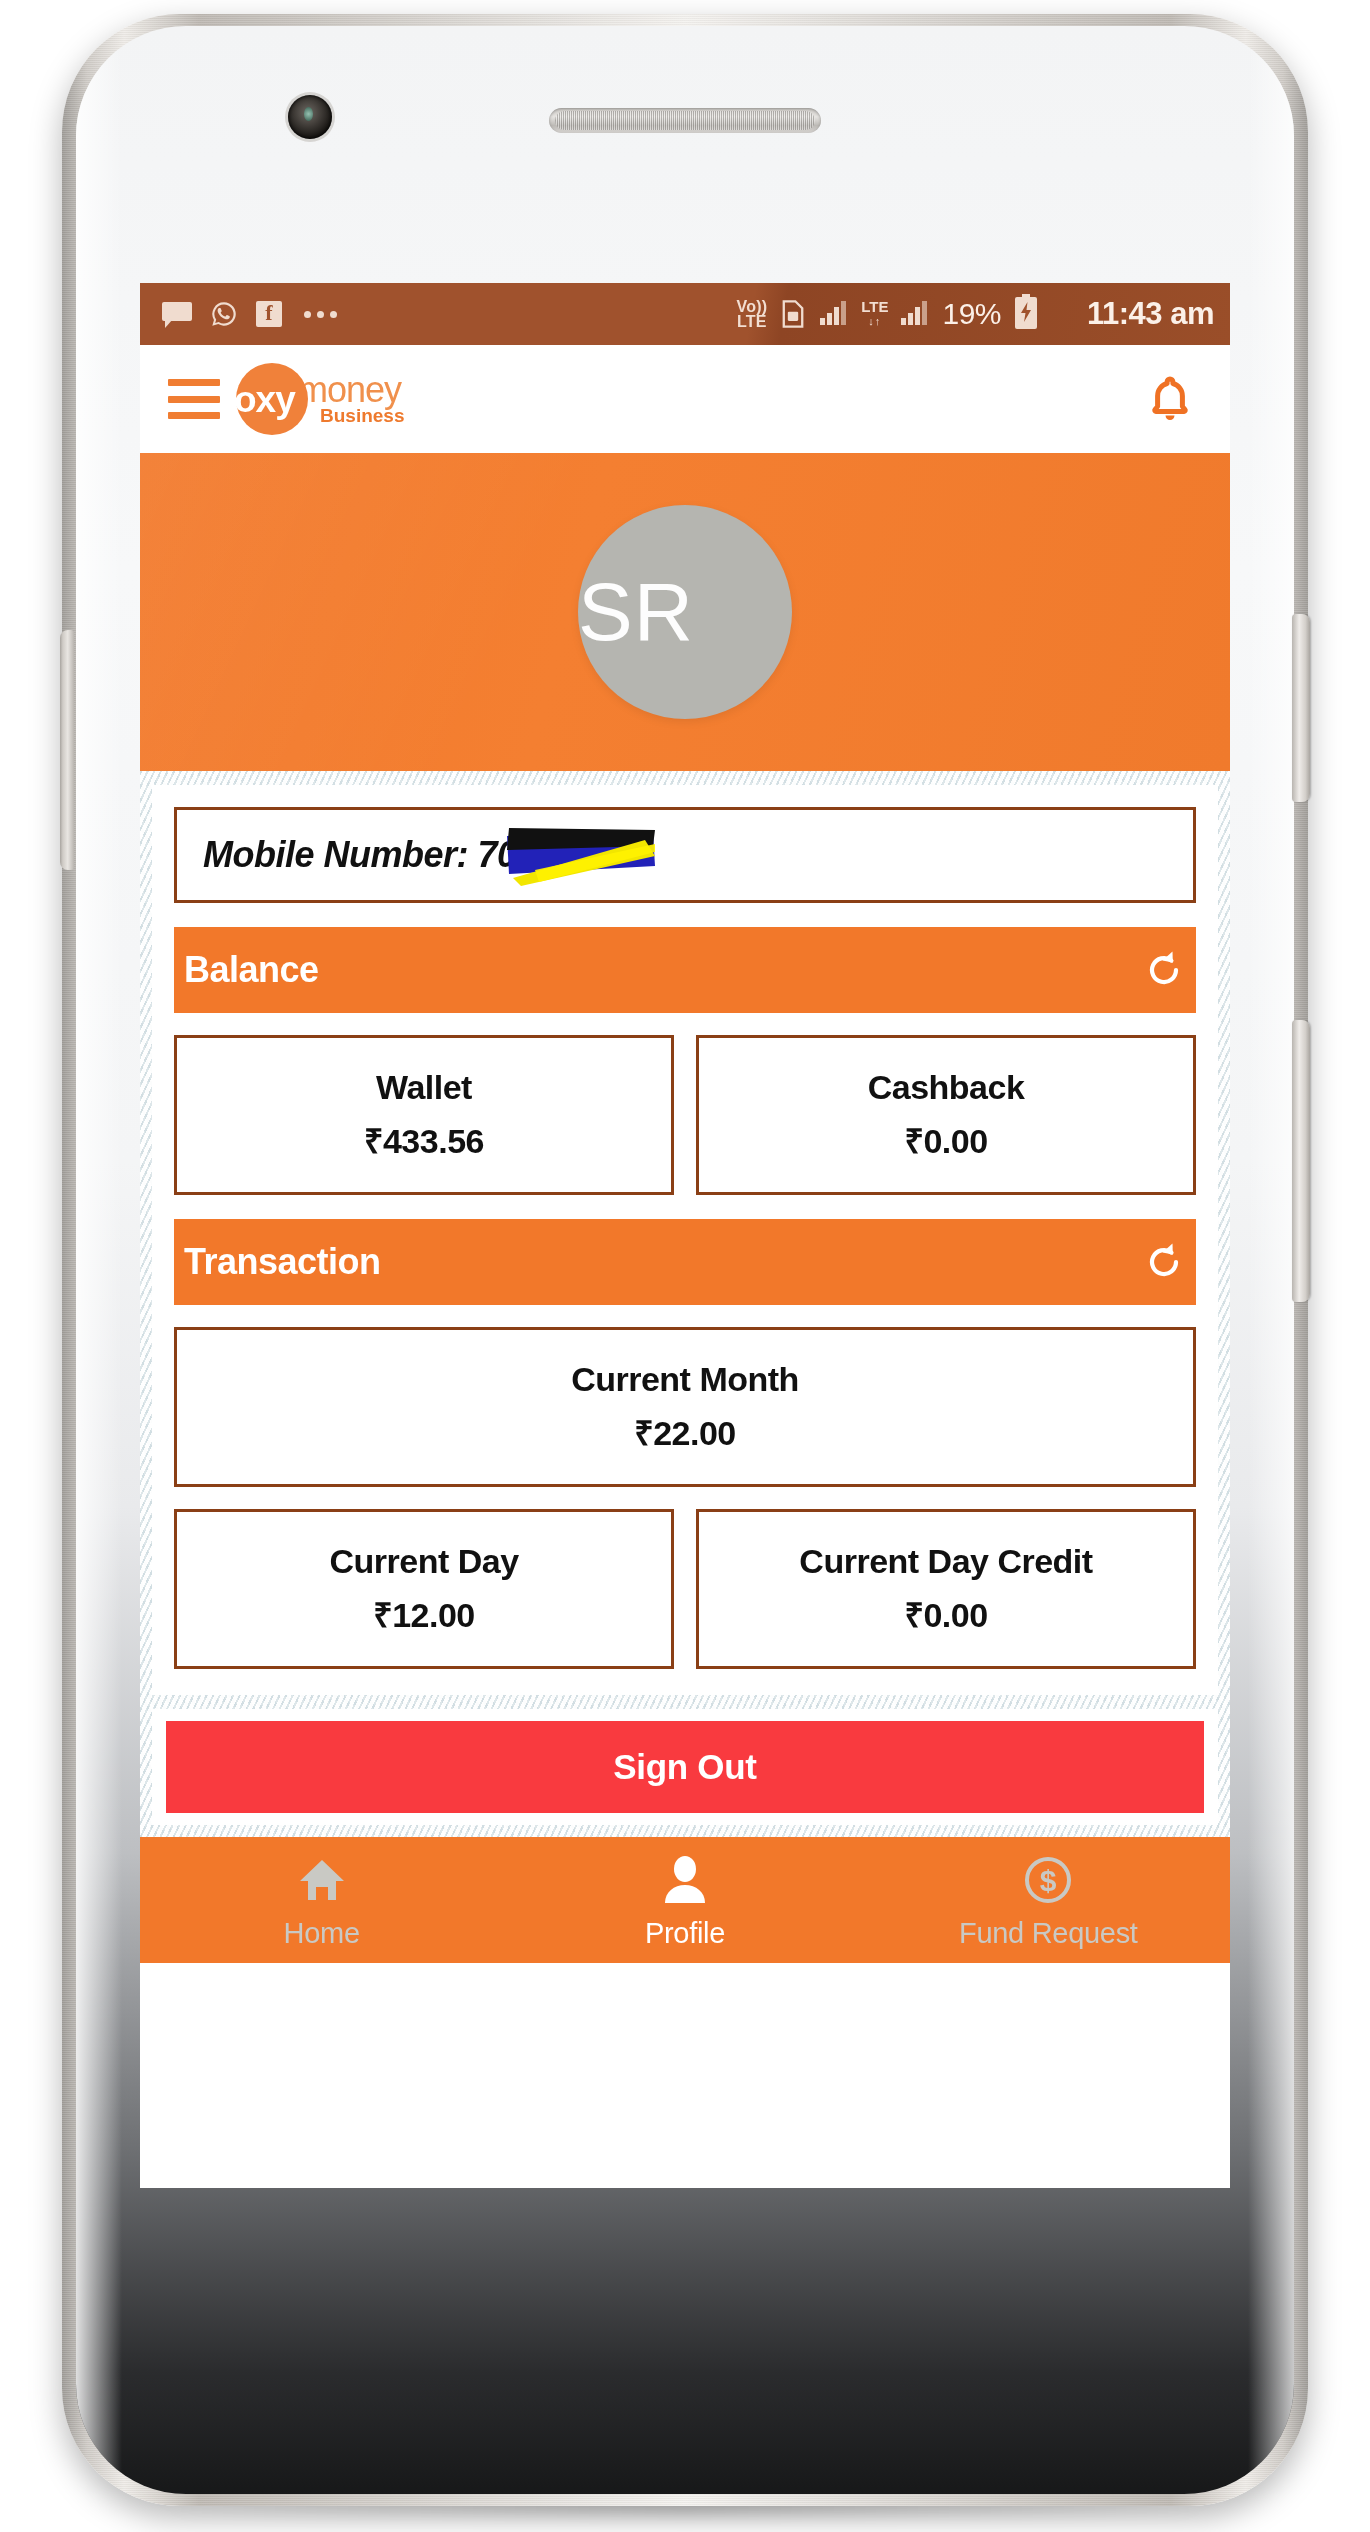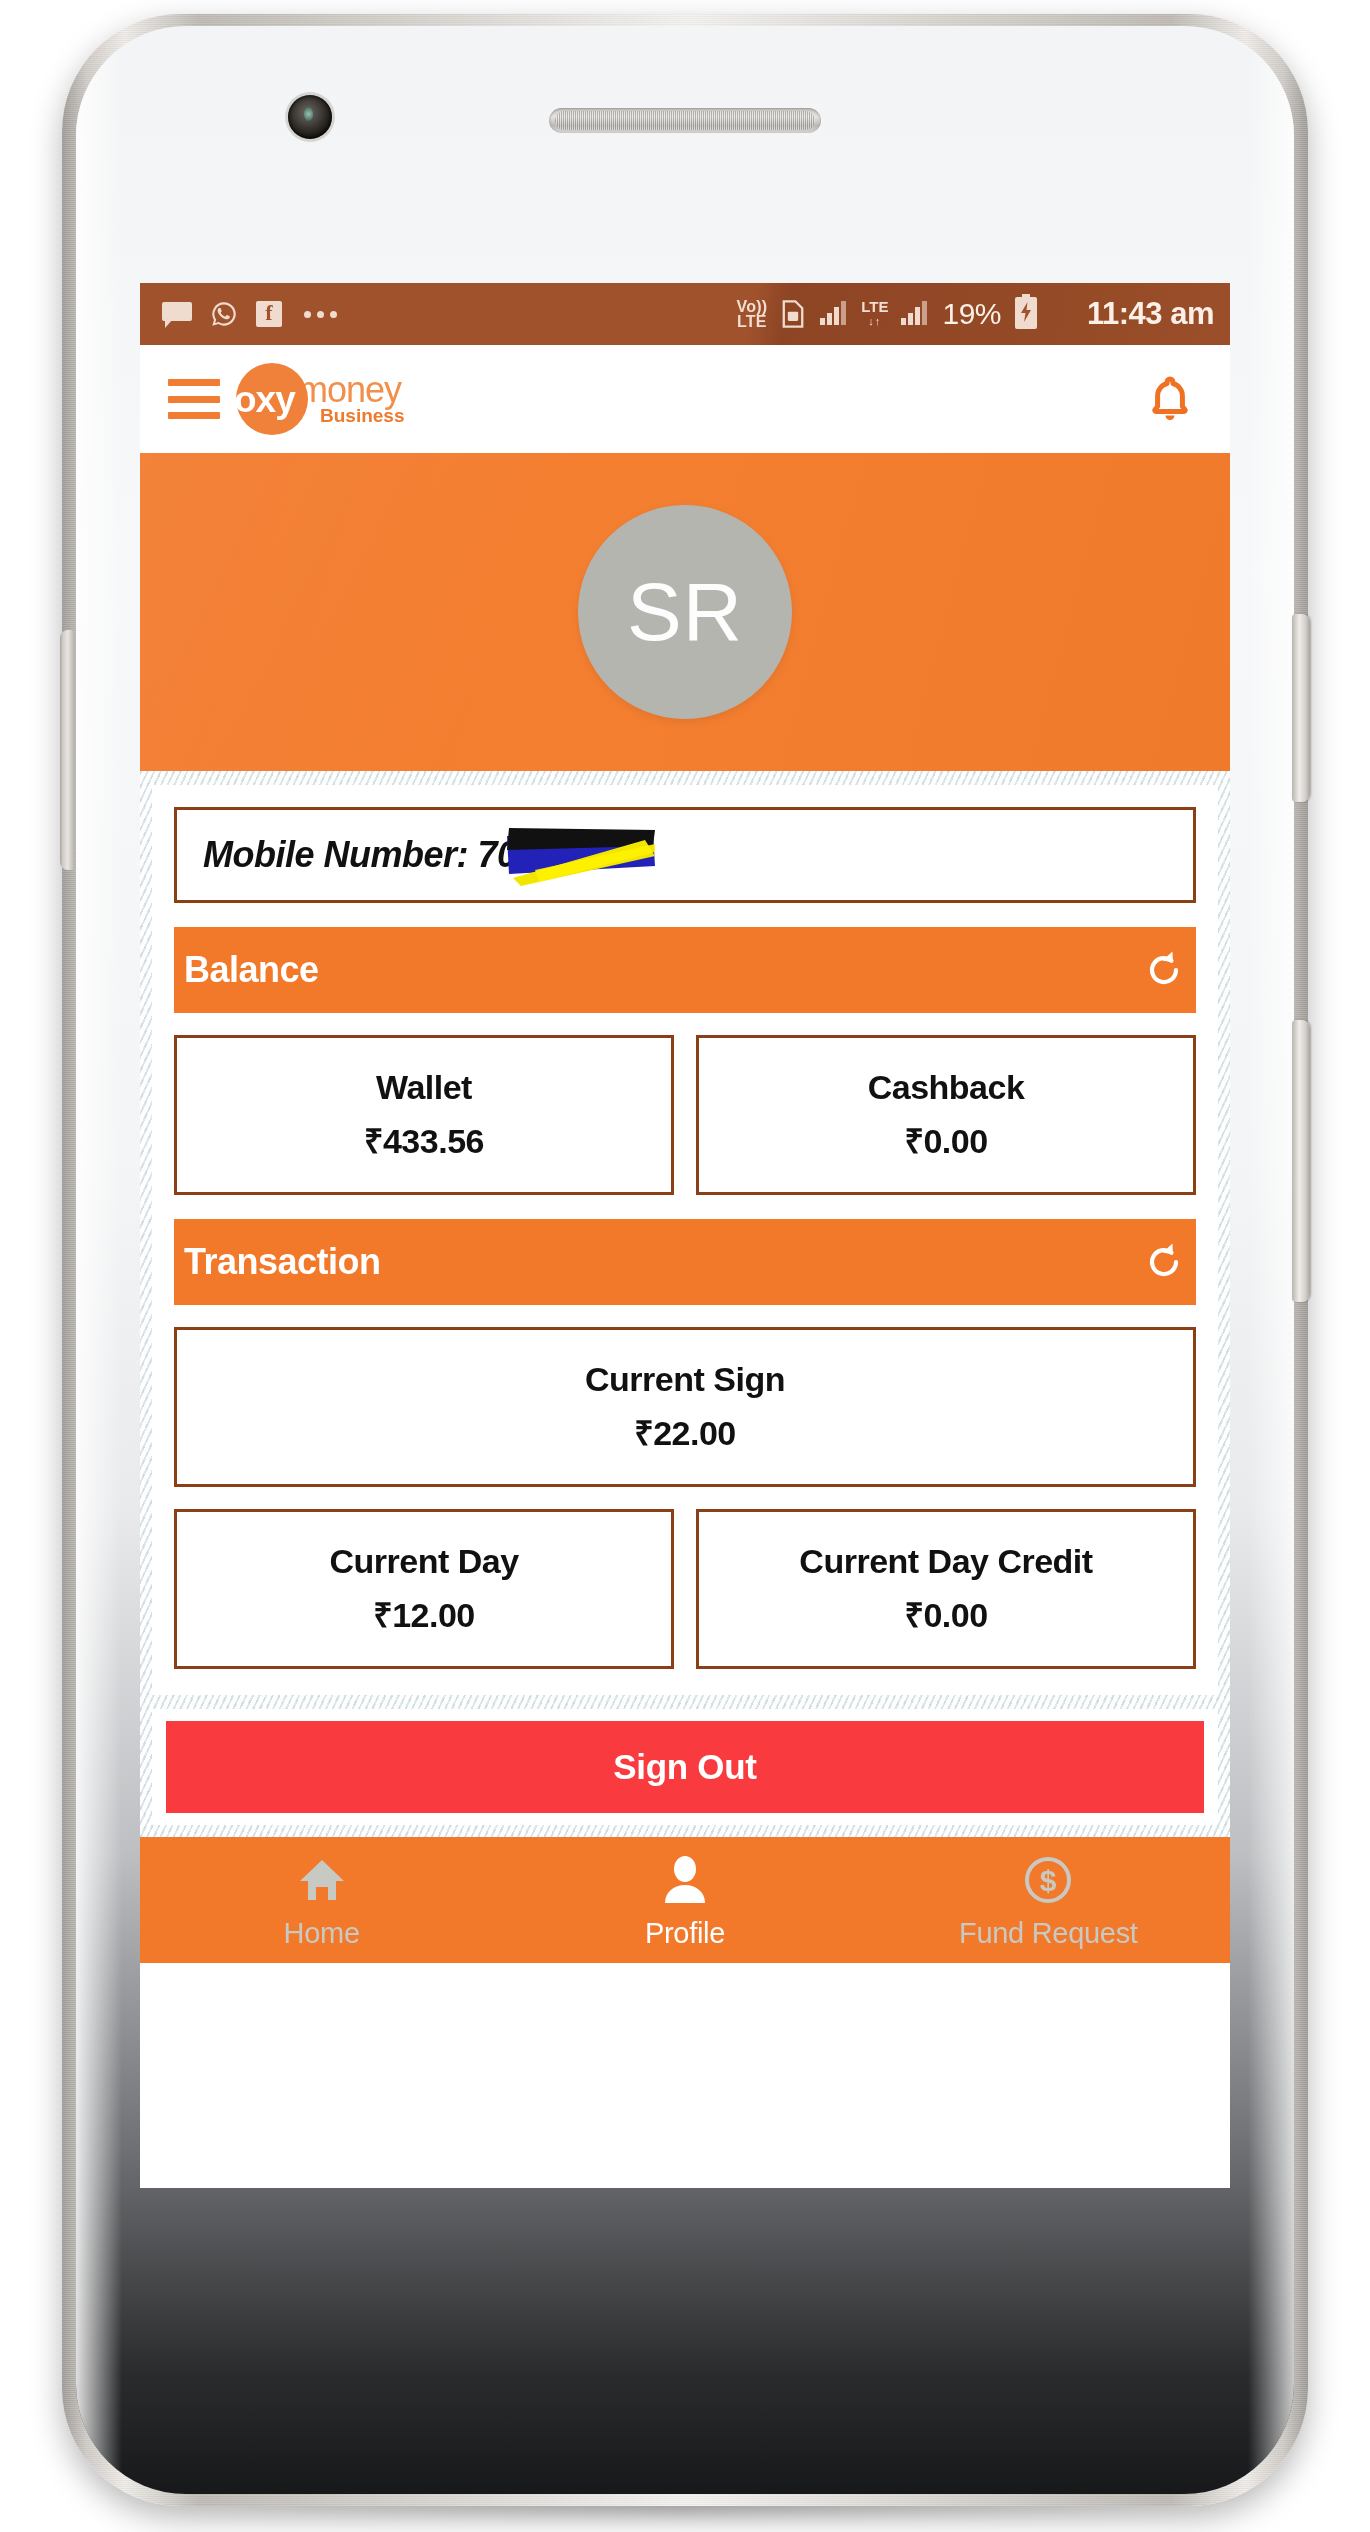--- a/index.html
+++ b/index.html
@@ -223,21 +223,21 @@
     display:flex; align-items:center; justify-content:center;
     position:relative;
   }
   .banner::after{
     content:""; position:absolute; left:0; top:0; width:46%; height:100%;
     background: linear-gradient(115deg, rgba(255,255,255,.07), rgba(255,255,255,0) 70%);
   }
   .avatar {
     width:214px; height:214px; border-radius:50%;
     background:#b5b5b0;
-    display:flex; align-items:center; justify-content:center;
+    display:flex; align-items:center; justify-content:flex-start;
     box-shadow: 0 3px 10px rgba(0,0,0,.08);
     position:relative; z-index:2;
   }
   .avatar-initials { color:#fdfdfd; font-size:82px; font-weight:400; letter-spacing:1px;}
 
   
   .content-bg {
     background:
       repeating-linear-gradient(115deg, rgba(196,212,218,.55) 0 2px, rgba(255,255,255,.9) 2px 6px),
       repeating-linear-gradient(60deg, rgba(210,222,226,.45) 0 3px, rgba(252,253,253,.95) 3px 7px),
@@ -466,21 +466,21 @@
           <span class="section-title">Transaction</span>
           <span class="refresh-ic">
             <svg width="44" height="44" viewBox="0 0 44 44">
               <path d="M34 22a12 12 0 11-4.6-9.4" fill="none" stroke="#fff" stroke-width="4.2" stroke-linecap="round"></path>
               <path d="M30.5 3.5 L30.8 14.5 L20.5 12.5 Z" fill="#fff"></path>
             </svg>
           </span>
         </div>
         <div class="stat-row">
           <div class="stat-card">
-            <span class="stat-name">Current Sign</span>
+            <span class="stat-name">Current Month</span>
             <span class="stat-value">₹22.00</span>
           </div>
         </div>
         <div class="stat-row">
           <div class="stat-card">
             <span class="stat-name">Current Day</span>
             <span class="stat-value">₹12.00</span>
           </div>
           <div class="stat-card">
             <span class="stat-name">Current Day Credit</span>

